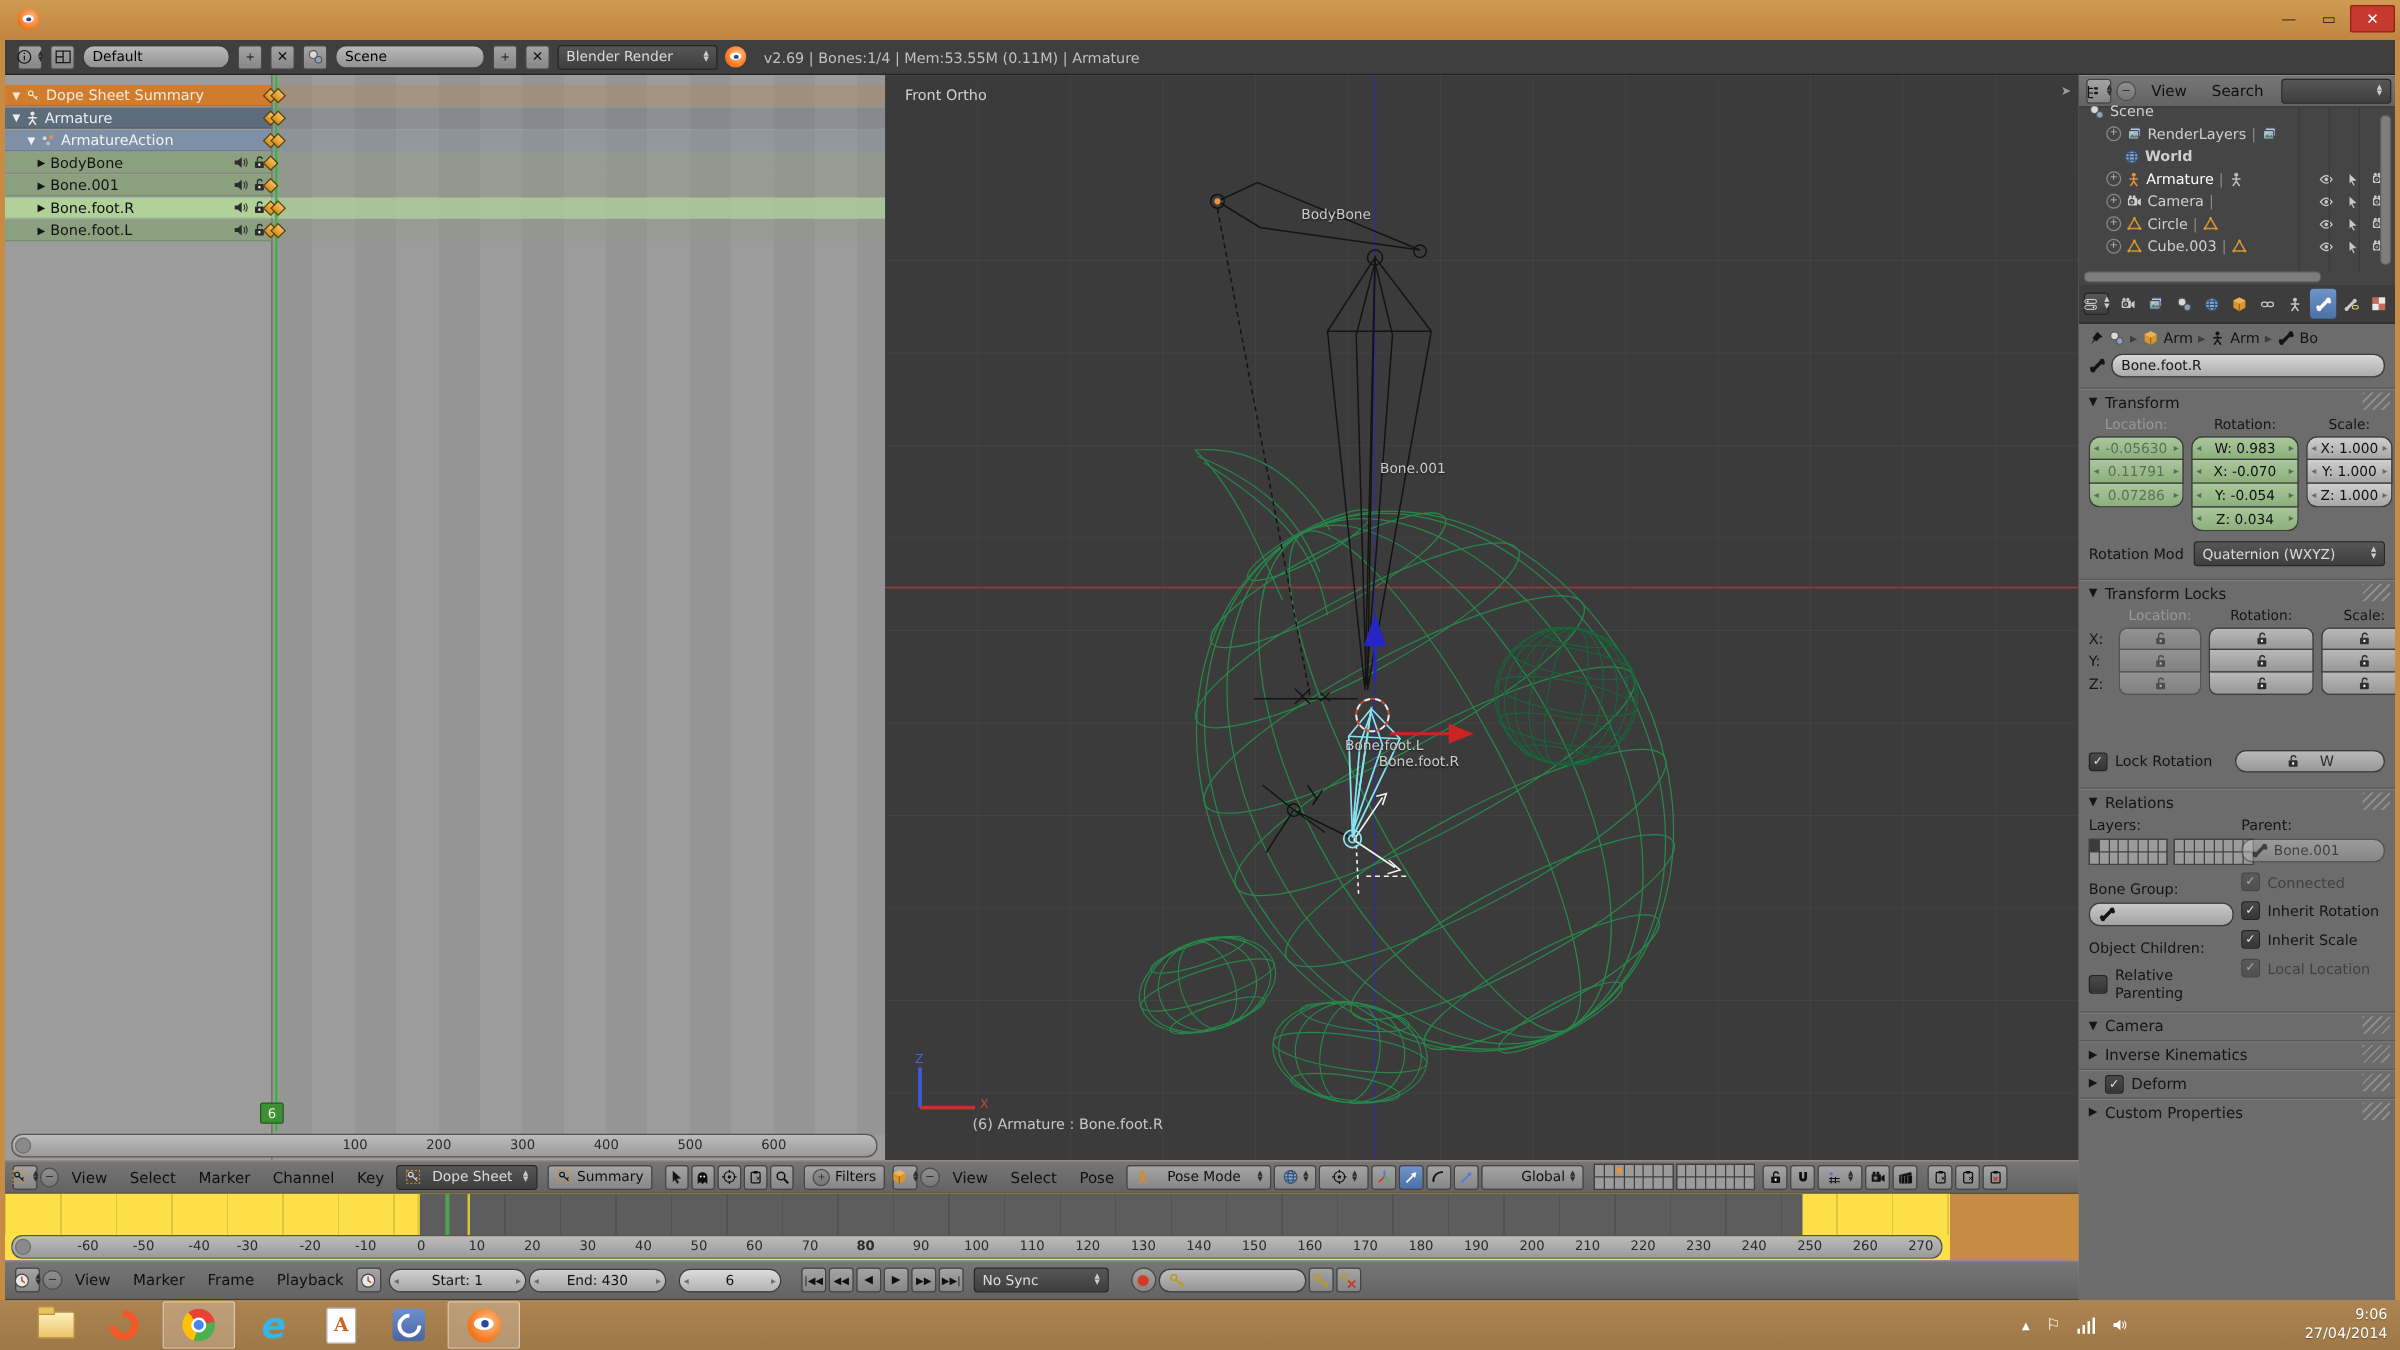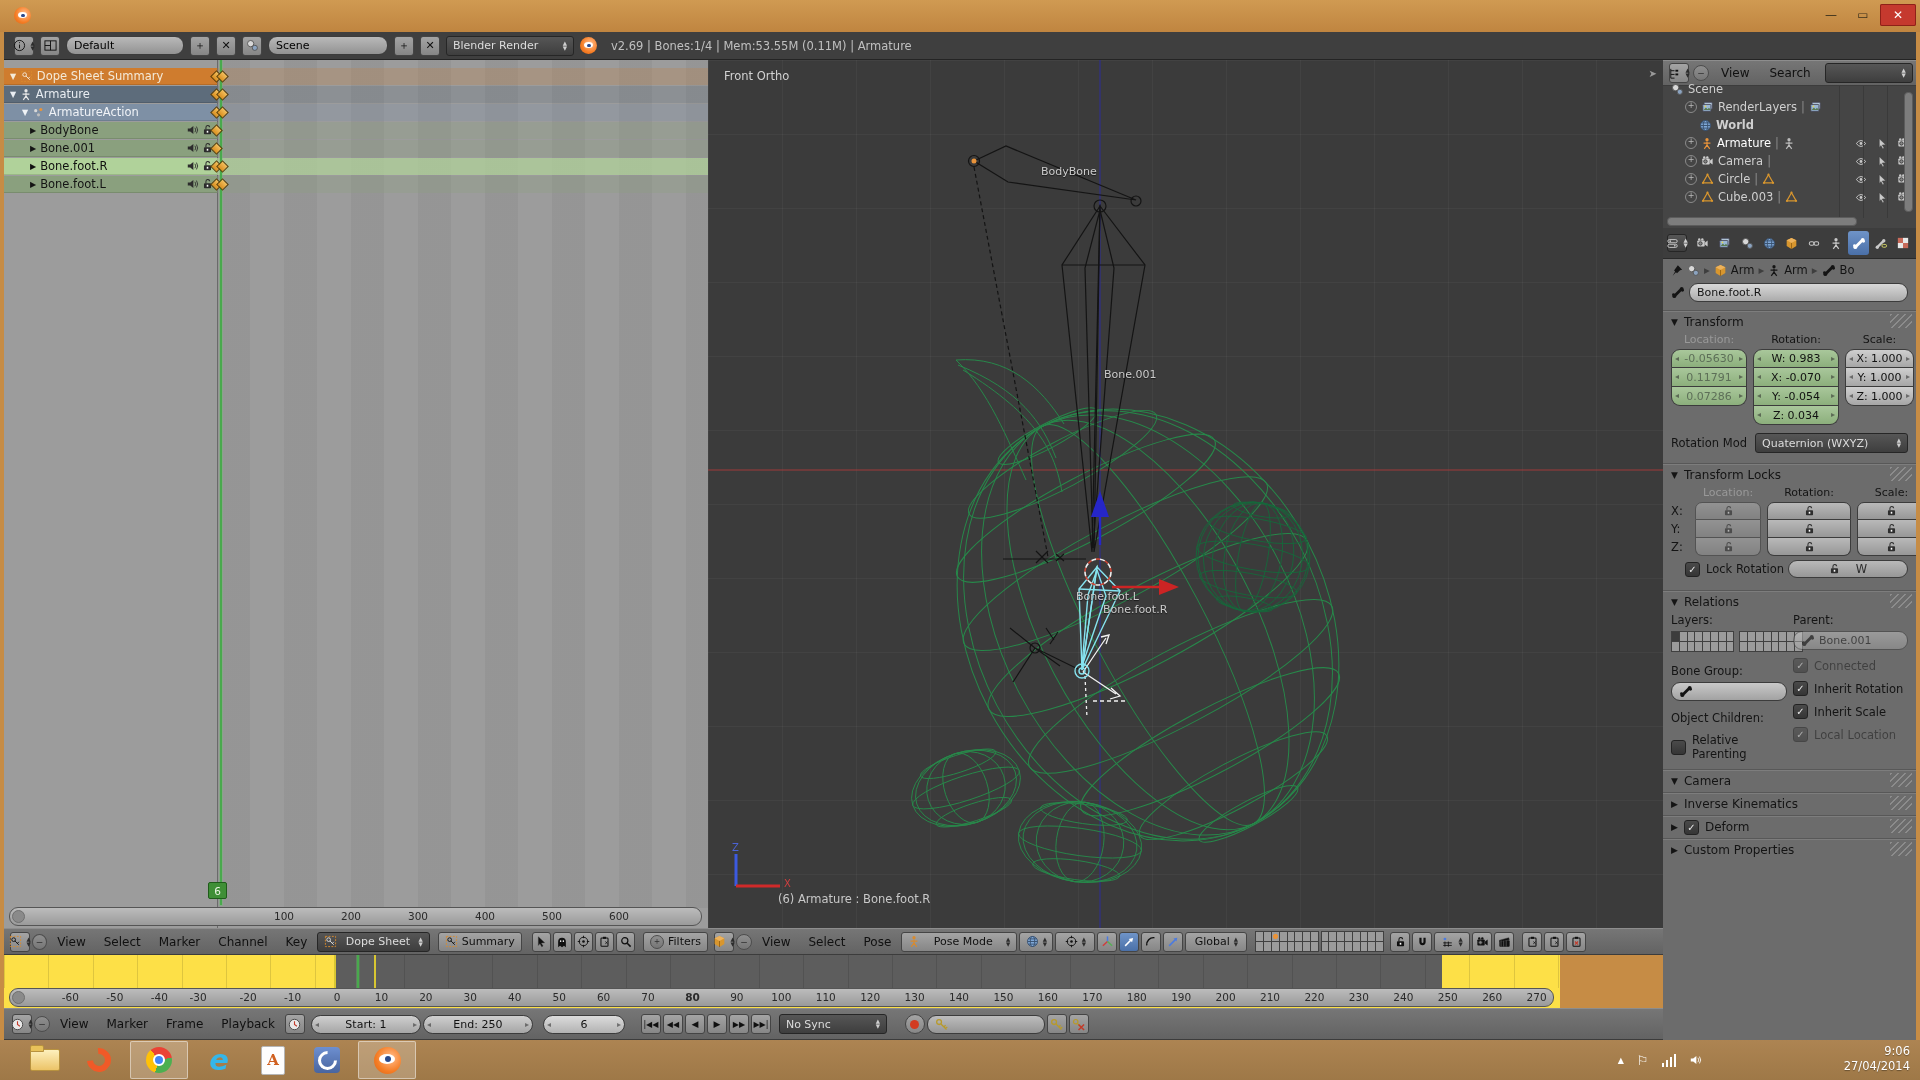--- a/index.html
+++ b/index.html
@@ -639,21 +639,21 @@
       </span>
     </span>
   <span class="hbtn sq">
       <span class="icon">
         <svg width="12" height="12" viewBox="0 0 14 14">
           <path d="M2.5 11.5L9.5 4.5" stroke="#4a7ae0" stroke-width="1.8"></path>
           <path d="M12 2l-1 4.4-3.4-3.4z" fill="#4a7ae0"></path>
         </svg>
       </span>
     </span>
-  <span class="hbtn" style="width:62px;justify-content:center;">
+  <span class="hbtn" style="width:82px;justify-content:flex-end;">
       <span>Global</span>
       <span class="updn">▲<br>▼</span>
     </span>
   <span class="laygrid" style="margin-left:6px;">
     <span></span>
       <span></span>
       <span class="onl" style="background:radial-gradient(circle,#e8933a 40%,#9b9b9b 45%);"></span>
       <span></span>
       <span></span>
       <span></span>
@@ -1329,21 +1329,21 @@
             <span class="icon">
               <svg width="11" height="12" viewBox="0 0 14 14">
                 <rect x="2.5" y="6" width="9" height="6.5" rx="1" fill="currentColor"></rect>
                 <path d="M5 6V4a2.4 2.4 0 014.8-.4" fill="none" stroke="currentColor" stroke-width="1.3"></path>
                 <rect x="6" y="8" width="2" height="2.4" fill="#fff"></rect>
               </svg>
             </span>
           </div>
       </div>
     </div>
-    <div class="prow" style="justify-content:flex-end;padding-bottom:8px;">
+    <div class="prow" style="justify-content:space-between;padding-bottom:8px;margin-top:40px;">
       <span class="cbrow">
           <span class="cb on"></span>
           <span>Lock Rotation</span>
         </span>
       <div class="lockbtn" style="width:120px;border-radius:9px;display:flex;gap:16px;">
           <span class="icon">
             <svg width="11" height="12" viewBox="0 0 14 14">
               <rect x="2.5" y="6" width="9" height="6.5" rx="1" fill="currentColor"></rect>
               <path d="M5 6V4a2.4 2.4 0 014.8-.4" fill="none" stroke="currentColor" stroke-width="1.3"></path>
               <rect x="6" y="8" width="2" height="2.4" fill="#fff"></rect>
@@ -1557,21 +1557,21 @@
         </svg>
       </span>
     </span>
   <span class="nf" style="width:110px;border-radius:10px;margin-left:4px;">
       <span class="la">◂</span>
       <span>Start: 1</span>
       <span class="ra">▸</span>
     </span>
   <span class="nf" style="width:110px;border-radius:10px;">
       <span class="la">◂</span>
-      <span>End: 250</span>
+      <span>End: 430</span>
       <span class="ra">▸</span>
     </span>
   <span class="nf" style="width:82px;border-radius:10px;margin-left:8px;background:linear-gradient(#dcdcdc,#b2b2b2);">
       <span class="la">◂</span>
       <span>6</span>
       <span class="ra">▸</span>
     </span>
   <span class="hbtn sq" style="margin-left:14px;">
       <span style="font-size:8px;">|◀◀</span>
     </span>

